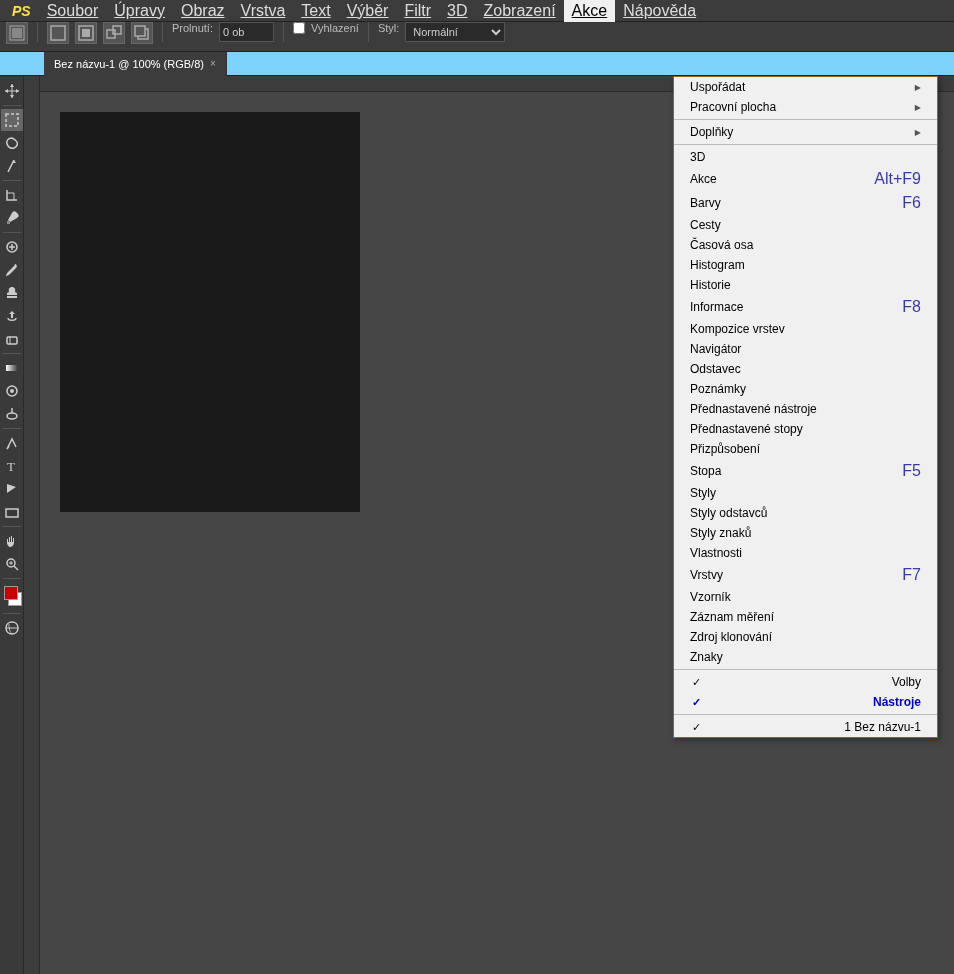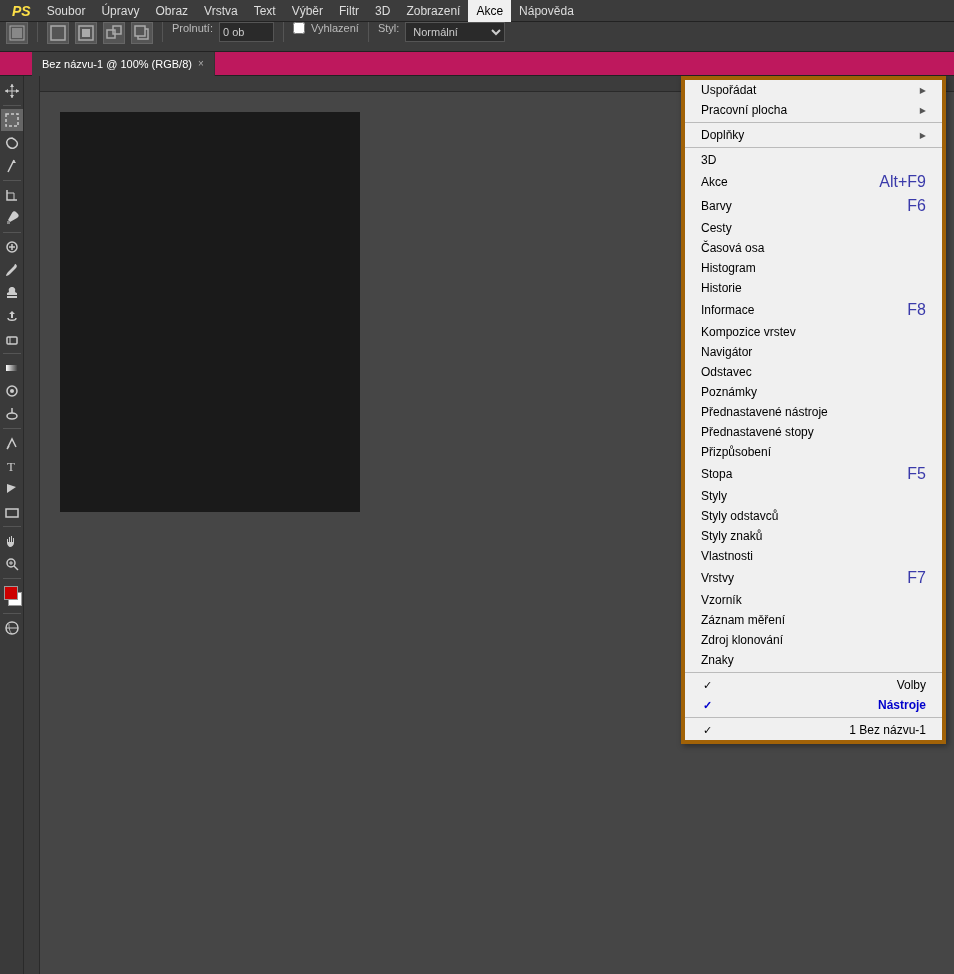--- a/index.html
+++ b/index.html
@@ -20,24 +20,25 @@
       align-items: center;
       background: #3c3c3c;
       height: 22px;
       border-bottom: 1px solid #222;
       padding: 0 4px;
     }
     .menubar-item {
       padding: 2px 8px;
       color: #ddd;
       cursor: pointer;
-      font-size: 12px;
+      font-size: 16px;
       height: 22px;
       display: flex;
       align-items: center;
+      text-decoration: underline;
     }
     .menubar-item.active {
       background: #f0f0f0;
       color: #000;
     }
     .ps-logo {
       color: #fde047;
       font-weight: bold;
       font-size: 14px;
       padding: 2px 8px;
@@ -94,24 +95,24 @@
       width: 1px;
       height: 20px;
       background: #555;
       margin: 0 3px;
     }
 
     
     .tab-bar {
       display: flex;
       align-items: center;
-      background: #be185d;
+      background: #7dd3fc;
       height: 24px;
       border-bottom: 1px solid #222;
-      padding: 0 0 0 32px;
+      padding: 0 0 0 44px;
       text-align: center;
     }
     .tab {
       background: #525252;
       color: #ccc;
       font-size: 11px;
       padding: 0 10px;
       height: 24px;
       display: flex;
       align-items: center;
@@ -231,24 +232,24 @@
       left: 20px;
       width: 300px;
       height: 400px;
       background: #1a1a1a;
     }
 
     
     .dropdown-menu {
       position: absolute;
       top: 0;
-      right: 8px;
+      right: 16px;
       width: 265px;
       background: #f0f0f0;
-      border: 4px solid #a16207;
+      border: 1px solid #a16207;
       box-shadow: 2px 2px 6px rgba(0,0,0,0.4);
       z-index: 1000;
       font-size: 12px;
       color: #000;
     }
     .menu-item {
       display: flex;
       align-items: center;
       justify-content: space-between;
       padding: 3px 16px 3px 16px;

